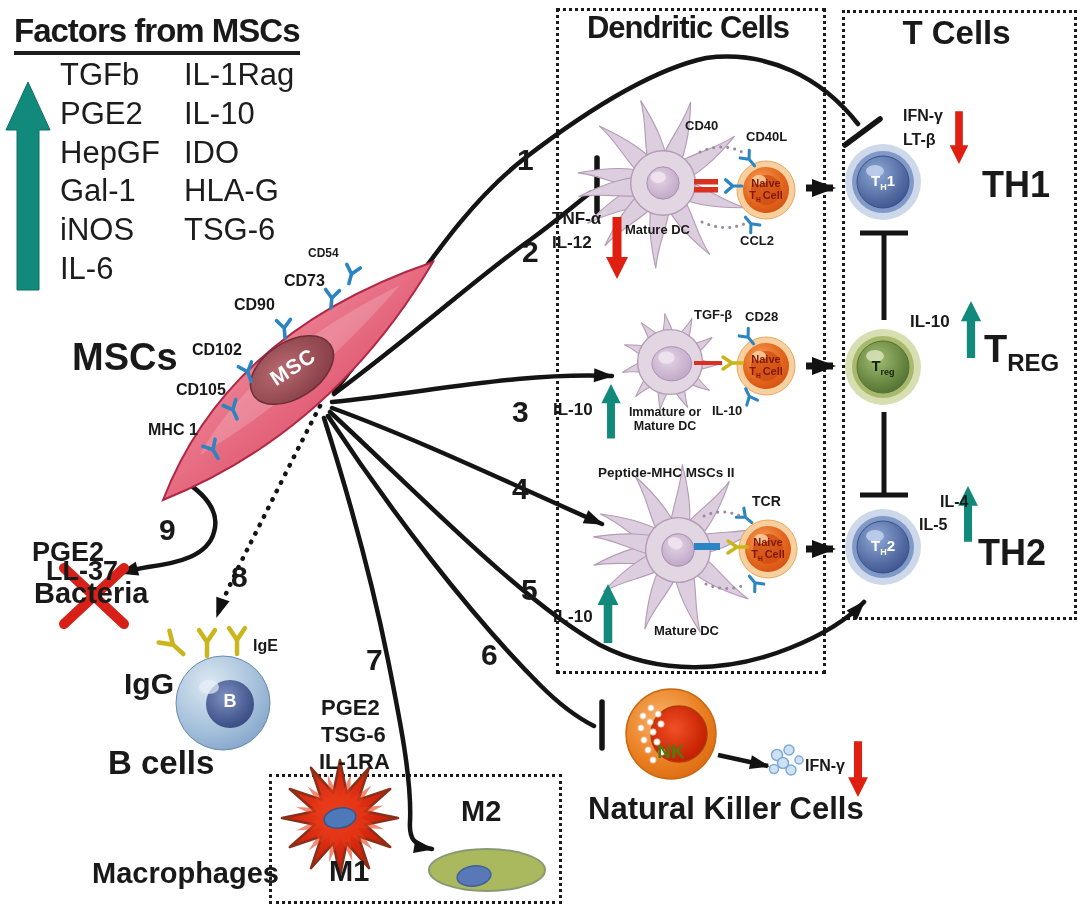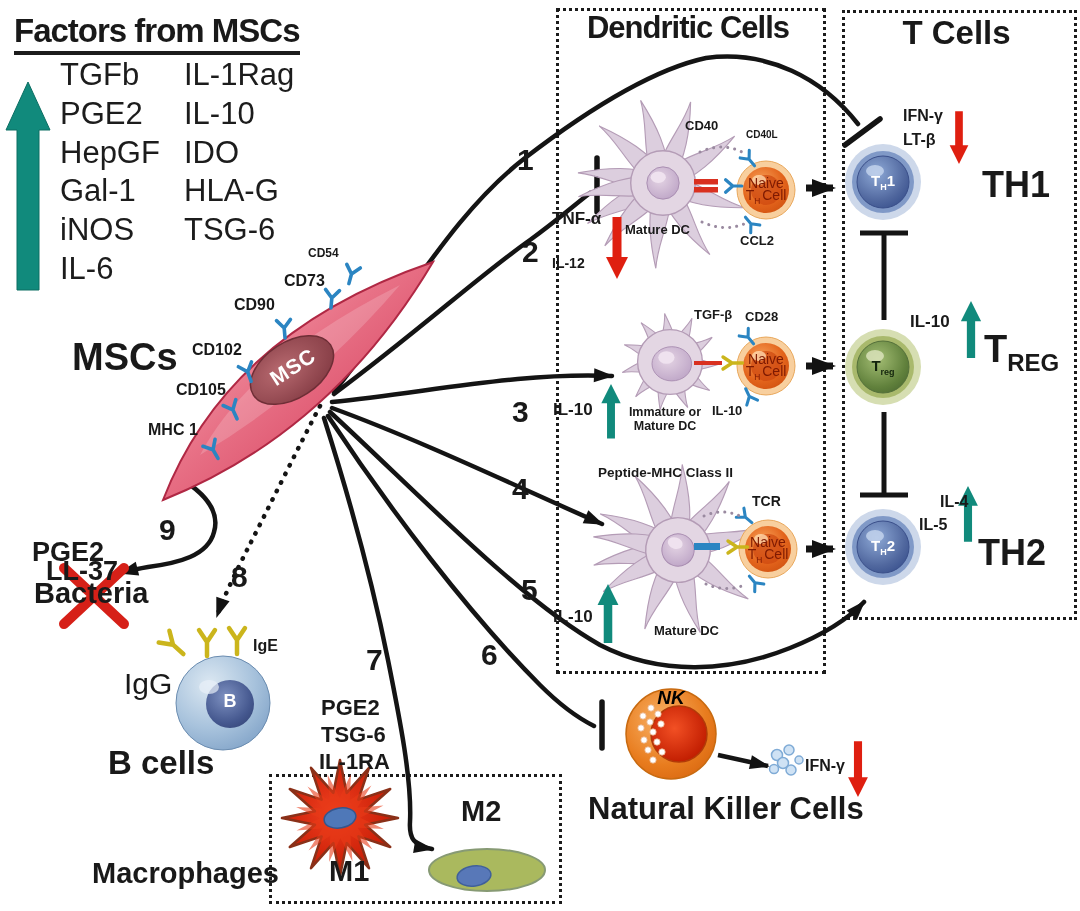--- a/index.html
+++ b/index.html
@@ -3,21 +3,21 @@
 <meta charset="utf-8">
 <style>
   html,body{margin:0;padding:0;background:#fff;}
   #canvas{position:relative;width:1080px;height:911px;background:#fff;overflow:hidden;
           font-family:"Liberation Sans","DejaVu Sans",sans-serif;}
   svg{position:absolute;left:0;top:0;z-index:1;}
   .box{position:absolute;border:3.5px dotted #1b1b1b;z-index:0;}
   .lbl{position:absolute;font-weight:700;color:#191919;white-space:nowrap;z-index:3;line-height:1.05;}
   .ctr{text-align:center;}
   sub{font-size:60%;}
-  .naiveT{position:absolute;width:64px;text-align:center;font-size:14px;font-weight:400;
+  .naiveT{position:absolute;width:64px;text-align:center;font-size:11px;font-weight:700;
           color:#7e1a02;line-height:12px;z-index:3;}
   .naiveT .c{margin-left:2px;}
   .cellTxt{position:absolute;width:56px;text-align:center;font-size:15px;font-weight:800;z-index:3;}
   .flist{position:absolute;z-index:3;font-size:31px;font-weight:400;color:#1c1c1c;line-height:38.8px;}
 </style>
 </head>
 <body>
 
 <div id="canvas">
 
@@ -357,51 +357,51 @@
   <div class="lbl" style="left:234px;top:297px;font-size:16px;">CD90</div>
   <div class="lbl" style="left:192px;top:342px;font-size:16px;">CD102</div>
   <div class="lbl" style="left:176px;top:382px;font-size:16px;">CD105</div>
   <div class="lbl" style="left:148px;top:422px;font-size:16px;">MHC 1</div>
   <div class="lbl ctr" style="left:258px;top:356px;width:70px;font-size:21px;font-weight:800;color:#fff;letter-spacing:1px;transform:rotate(-33deg);">MSC</div>
 
   <div class="lbl ctr" style="left:556px;top:12px;width:264px;font-size:31px;font-weight:800;letter-spacing:-1px;">Dendritic Cells</div>
   <div class="lbl ctr" style="left:842px;top:16px;width:229px;font-size:33px;font-weight:800;">T Cells</div>
 
   <div class="lbl" style="left:685px;top:119px;font-size:13px;">CD40</div>
-  <div class="lbl" style="left:746px;top:130px;font-size:10px;">CD40L</div>
+  <div class="lbl" style="left:746px;top:130px;font-size:13px;">CD40L</div>
   <div class="lbl" style="left:740px;top:234px;font-size:13px;">CCL2</div>
   <div class="lbl" style="left:625px;top:223px;font-size:13px;">Mature DC</div>
 
   <div class="lbl" style="left:694px;top:308px;font-size:13px;">TGF-β</div>
   <div class="lbl" style="left:745px;top:310px;font-size:13px;">CD28</div>
   <div class="lbl" style="left:712px;top:404px;font-size:13px;">IL-10</div>
   <div class="lbl ctr" style="left:617px;top:405px;width:96px;font-size:12.5px;line-height:14px;">
     <span>Immature or</span><br>
     <span>Mature DC</span>
   </div>
 
-  <div class="lbl" style="left:598px;top:466px;font-size:13.5px;">Peptide-MHC Class II</div>
+  <div class="lbl" style="left:598px;top:466px;font-size:13.5px;">Peptide-MHC MSCs II</div>
   <div class="lbl" style="left:752px;top:494px;font-size:14px;">TCR</div>
   <div class="lbl" style="left:654px;top:624px;font-size:13px;">Mature DC</div>
 
   <div class="naiveT" style="left:734px;top:177px;">
     <span>Naive</span><br>
     <span>T</span><sub>H</sub><span class="c">Cell</span>
   </div>
   <div class="naiveT" style="left:734px;top:353px;">
     <span>Naive</span><br>
     <span>T</span><sub>H</sub><span class="c">Cell</span>
   </div>
   <div class="naiveT" style="left:736px;top:536px;">
     <span>Naive</span><br>
     <span>T</span><sub>H</sub><span class="c">Cell</span>
   </div>
 
   <div class="lbl" style="left:552px;top:210px;font-size:17px;">TNF-α</div>
-  <div class="lbl" style="left:552px;top:234px;font-size:14px;margin-top:22px;">IL-12</div>
+  <div class="lbl" style="left:552px;top:234px;font-size:17px;">IL-12</div>
   <div class="lbl" style="left:553px;top:401px;font-size:17px;">IL-10</div>
   <div class="lbl" style="left:553px;top:608px;font-size:17px;">IL-10</div>
 
   <div class="lbl" style="left:903px;top:108px;font-size:16px;">IFN-γ</div>
   <div class="lbl" style="left:903px;top:132px;font-size:16px;">LT-β</div>
   <div class="cellTxt" style="left:855px;top:172px;color:#fff;">
     <span>T</span><sub>H</sub><span>1</span>
   </div>
   <div class="lbl" style="left:982px;top:166px;font-size:36px;font-weight:800;">TH1</div>
 
@@ -426,30 +426,30 @@
   <div class="lbl" style="left:512px;top:473px;font-size:30px;font-weight:800;">4</div>
   <div class="lbl" style="left:521px;top:574px;font-size:30px;font-weight:800;">5</div>
   <div class="lbl" style="left:481px;top:639px;font-size:30px;font-weight:800;">6</div>
   <div class="lbl" style="left:366px;top:644px;font-size:30px;font-weight:800;">7</div>
   <div class="lbl" style="left:231px;top:561px;font-size:30px;font-weight:800;">8</div>
   <div class="lbl" style="left:159px;top:514px;font-size:30px;font-weight:800;">9</div>
 
   <div class="lbl" style="left:46px;top:510px;font-size:27px;font-weight:800;margin-top:47px;">LL-37</div>
   <div class="lbl" style="left:32px;top:538px;font-size:27px;font-weight:800;">PGE2</div>
   <div class="lbl" style="left:34px;top:578px;font-size:29px;font-weight:800;">Bacteria</div>
-  <div class="lbl" style="left:124px;top:668px;font-size:30px;font-weight:400;">IgG</div>
+  <div class="lbl" style="left:124px;top:668px;font-size:30px;font-weight:700;">IgG</div>
   <div class="lbl" style="left:253px;top:638px;font-size:16px;">IgE</div>
   <div class="lbl ctr" style="left:216px;top:692px;width:28px;font-size:18px;font-weight:800;color:#fff;">B</div>
   <div class="lbl" style="left:108px;top:746px;font-size:33px;font-weight:800;">B cells</div>
 
   <div class="lbl" style="left:321px;top:696px;font-size:22px;font-weight:800;">PGE2</div>
   <div class="lbl" style="left:321px;top:723px;font-size:22px;font-weight:800;">TSG-6</div>
   <div class="lbl" style="left:319px;top:750px;font-size:22px;font-weight:800;">IL-1RA</div>
 
   <div class="lbl" style="left:92px;top:858px;font-size:29px;font-weight:800;">Macrophages</div>
   <div class="lbl" style="left:329px;top:856px;font-size:29px;font-weight:800;">M1</div>
   <div class="lbl" style="left:461px;top:796px;font-size:29px;font-weight:800;">M2</div>
 
-  <div class="lbl ctr" style="left:648px;top:688px;width:46px;font-size:19px;font-weight:800;color:#000000;font-style:italic;">NK</div>
+  <div class="lbl ctr" style="left:648px;top:742px;width:46px;font-size:19px;font-weight:800;color:#4d7c0f;">NK</div>
   <div class="lbl" style="left:805px;top:758px;font-size:16px;">IFN-γ</div>
   <div class="lbl" style="left:588px;top:793px;font-size:31px;font-weight:800;">Natural Killer Cells</div>
 
 </div>
 
 </body></html>

